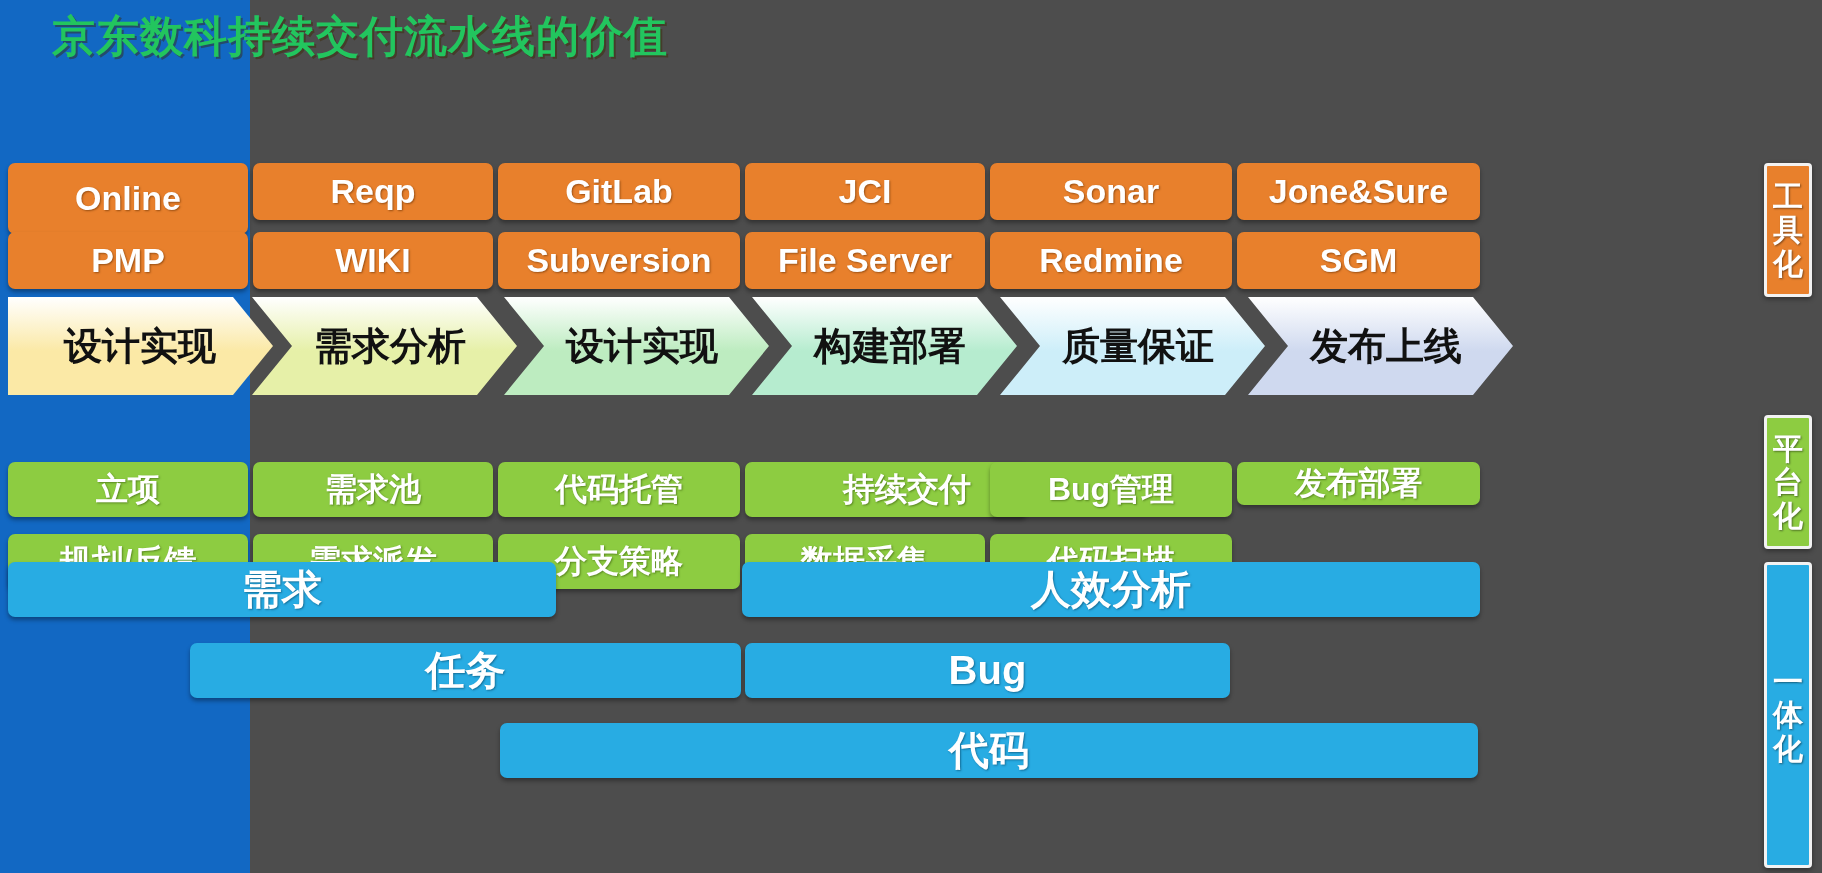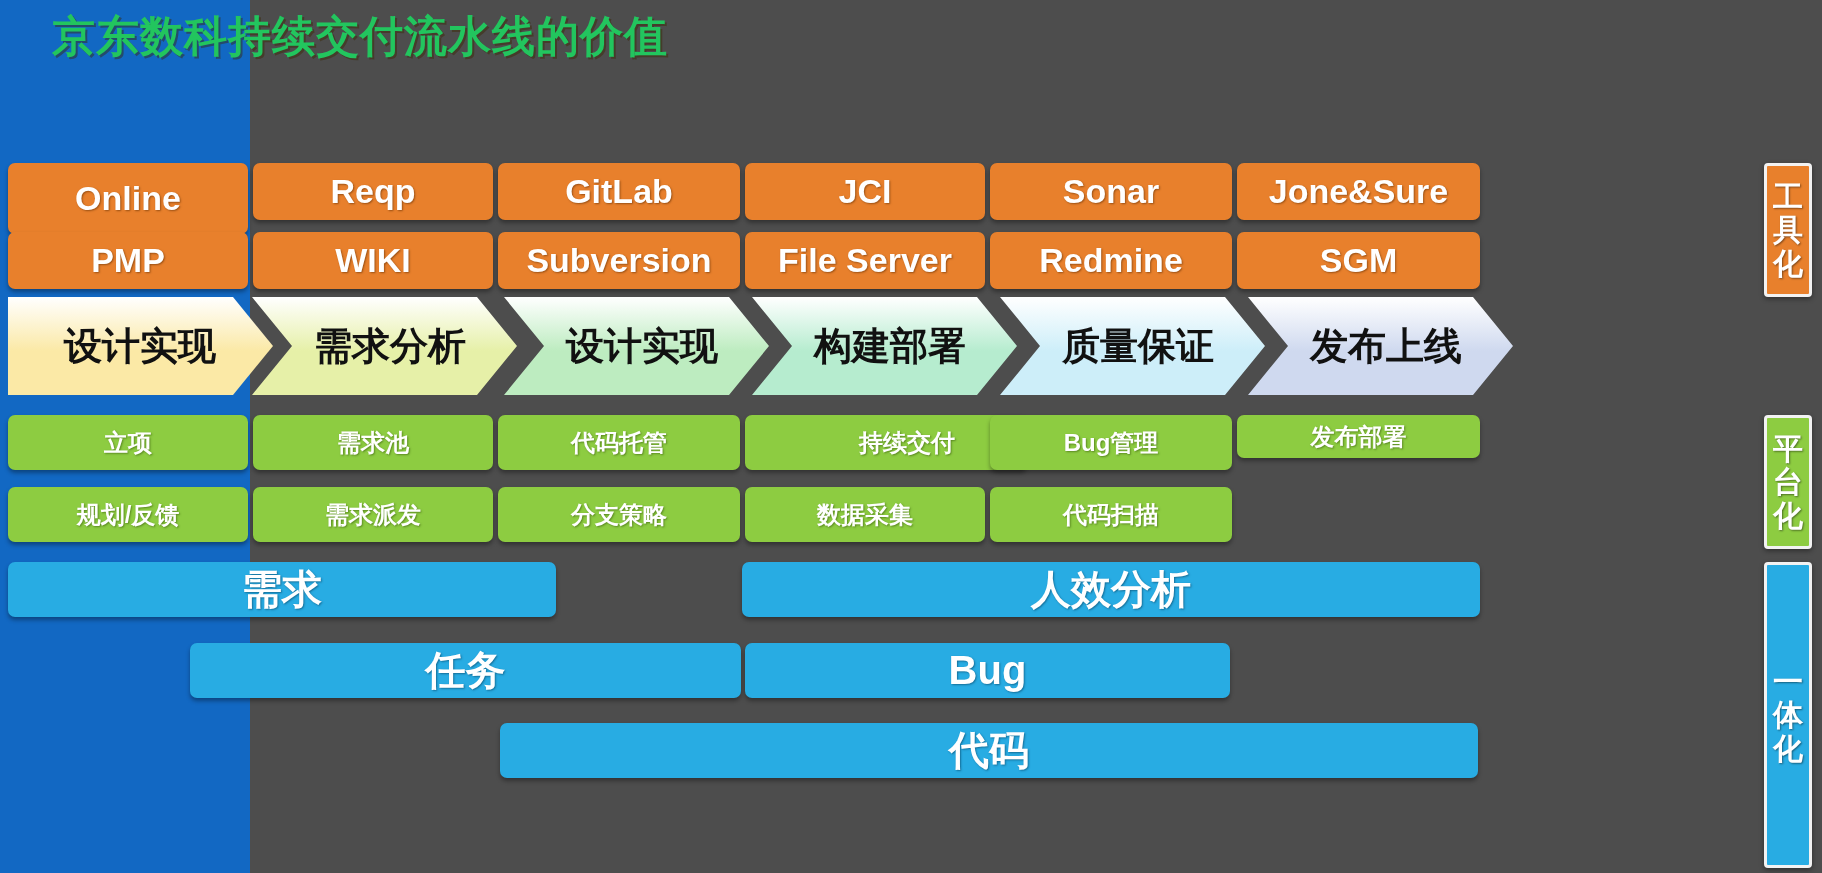--- a/index.html
+++ b/index.html
@@ -20,21 +20,21 @@
   }
   
   .row{position:absolute;z-index:4;}
   .cell{
     position:absolute;display:flex;align-items:center;justify-content:center;
     color:#fff;font-weight:bold;white-space:nowrap;
     border-radius:7px;
     box-shadow:0 3px 4px rgba(0,0,0,.35);
   }
   .cell-orange{background:#e8802c;font-size:34px;text-shadow:1px 1px 2px rgba(90,40,0,.55);}
-  .cell-green{background:#8dcc41;font-size:24px;text-shadow:1px 1px 2px rgba(40,70,0,.5);}
+  .cell-green{background:#8dcc41;font-size:32px;text-shadow:1px 1px 2px rgba(40,70,0,.5);margin-top:47px;}
   .cell-blue{background:#28ace3;font-size:40px;text-shadow:1px 1px 2px rgba(0,50,80,.5);}
   
   .chev-wrap{position:absolute;left:8px;top:297px;width:1500px;height:98px;z-index:4;}
   .chev{
     position:absolute;top:0;height:98px;
     display:flex;align-items:center;
     color:#111;font-size:38px;font-weight:bold;white-space:nowrap;
     filter:drop-shadow(0 3px 3px rgba(0,0,0,.4));
   }
   .chev span{position:relative;z-index:2;}

